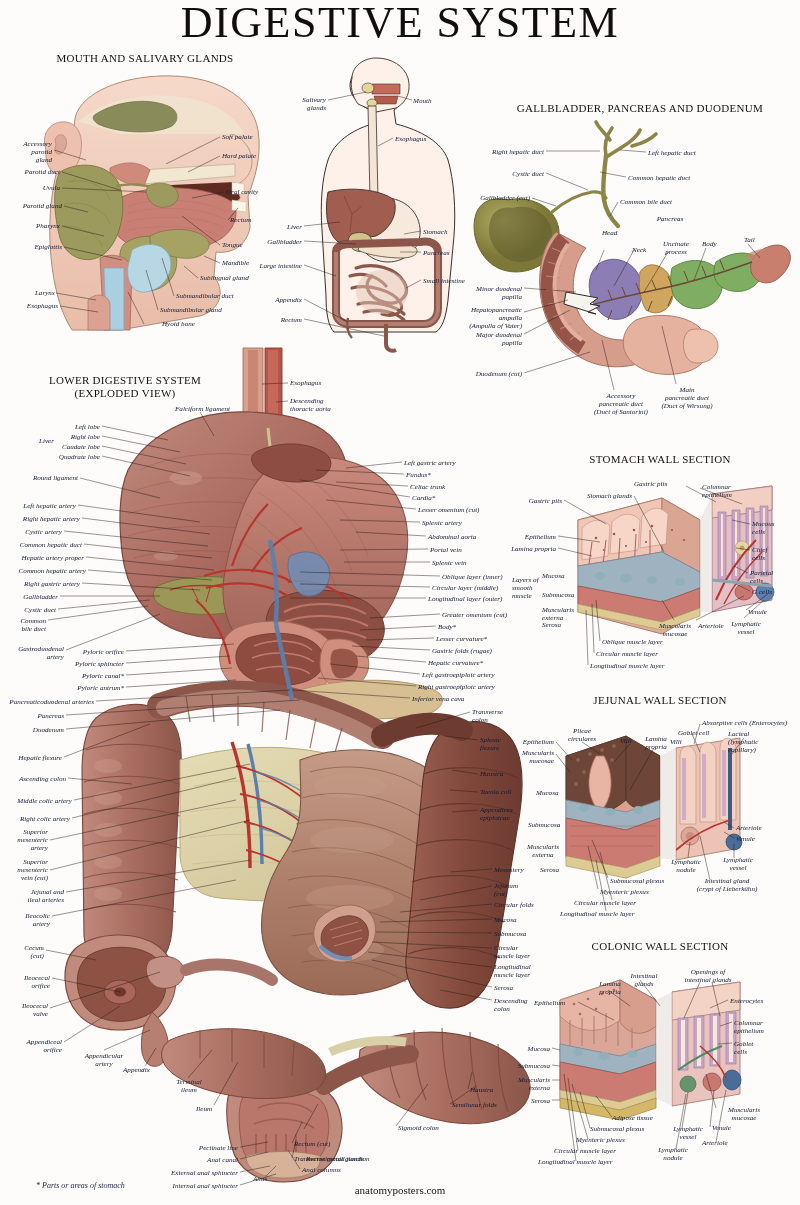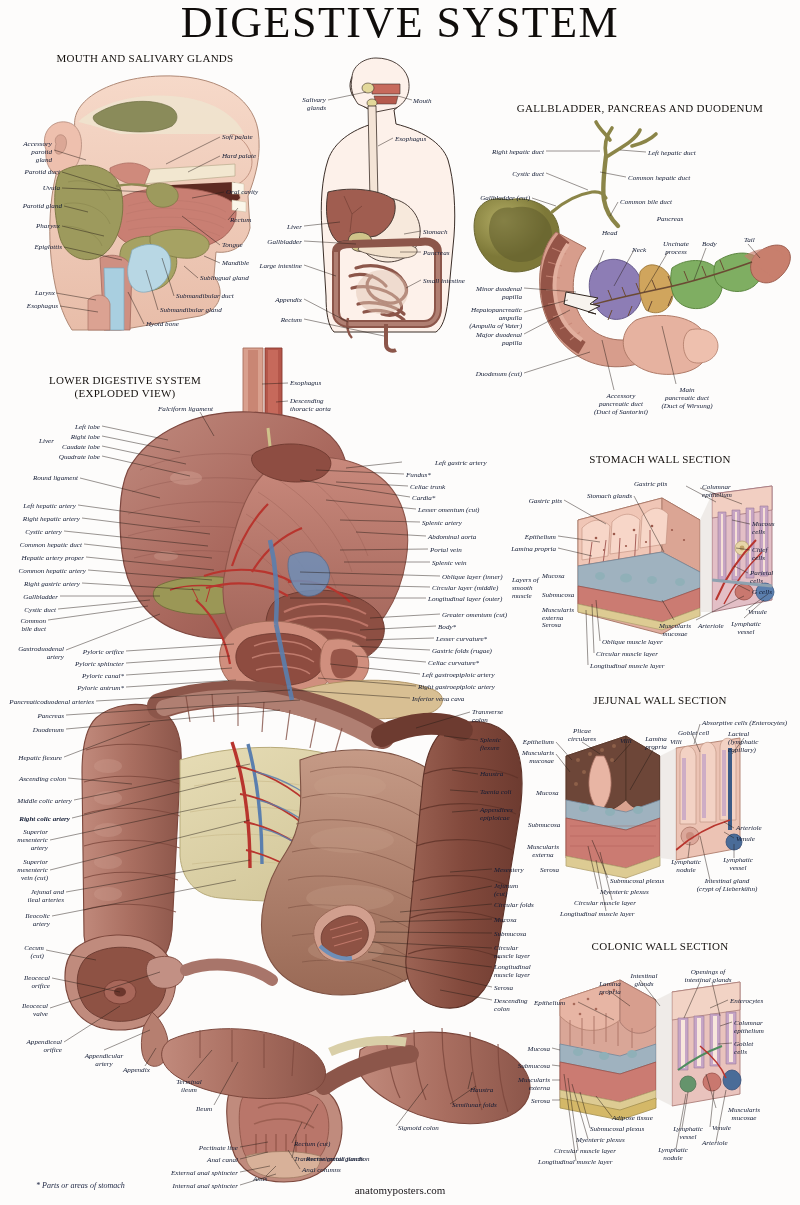--- a/index.html
+++ b/index.html
@@ -749,21 +749,21 @@
   <div class="lb r" style="left:0px;top:302px;width:58px;">Esophagus</div>
   <div class="lb" style="left:222px;top:133px;">Soft palate</div>
   <div class="lb" style="left:222px;top:152px;">Hard palate</div>
   <div class="lb" style="left:226px;top:188px;">Oral cavity</div>
   <div class="lb" style="left:230px;top:216px;">Rectum</div>
   <div class="lb" style="left:222px;top:241px;">Tongue</div>
   <div class="lb" style="left:222px;top:259px;">Mandible</div>
   <div class="lb" style="left:200px;top:274px;">Sublingual gland</div>
   <div class="lb" style="left:176px;top:292px;">Submandibular duct</div>
   <div class="lb" style="left:160px;top:306px;">Submandibular gland</div>
-  <div class="lb" style="left:146px;top:320px;">Hyoid bone</div>
+  <div class="lb" style="left:162px;top:320px;">Hyoid bone</div>
 
   <div class="lb r" style="left:282px;top:96px;width:44px;">Salivary
 glands</div>
   <div class="lb" style="left:413px;top:97px;">Mouth</div>
   <div class="lb" style="left:395px;top:135px;">Esophagus</div>
   <div class="lb r" style="left:258px;top:223px;width:44px;">Liver</div>
   <div class="lb" style="left:423px;top:228px;">Stomach</div>
   <div class="lb r" style="left:248px;top:238px;width:54px;">Gallbladder</div>
   <div class="lb" style="left:423px;top:249px;">Pancreas</div>
   <div class="lb r" style="left:240px;top:262px;width:62px;">Large intestine</div>
@@ -821,21 +821,21 @@
   <div class="lb r" style="left:62px;top:648px;width:62px;">Pyloric orifice</div>
   <div class="lb r" style="left:54px;top:660px;width:70px;">Pyloric sphincter</div>
   <div class="lb r" style="left:60px;top:672px;width:64px;">Pyloric canal*</div>
   <div class="lb r" style="left:58px;top:684px;width:66px;">Pyloric antrum*</div>
   <div class="lb r" style="left:0px;top:698px;width:94px;">Pancreaticoduodenal arteries</div>
   <div class="lb r" style="left:8px;top:712px;width:56px;">Pancreas</div>
   <div class="lb r" style="left:6px;top:726px;width:58px;">Duodenum</div>
   <div class="lb r" style="left:0px;top:754px;width:62px;">Hepatic flexure</div>
   <div class="lb r" style="left:0px;top:775px;width:66px;">Ascending colon</div>
   <div class="lb r" style="left:0px;top:797px;width:72px;">Middle colic artery</div>
-  <div class="lb r" style="left:0px;top:815px;width:70px;font-weight:bold;">Right colic artery</div>
+  <div class="lb r" style="left:0px;top:815px;width:70px;">Right colic artery</div>
   <div class="lb r" style="left:0px;top:828px;width:48px;">Superior
 mesenteric
 artery</div>
   <div class="lb r" style="left:0px;top:858px;width:48px;">Superior
 mesenteric
 vein (cut)</div>
   <div class="lb r" style="left:0px;top:888px;width:64px;">Jejunal and
 ileal arteries</div>
   <div class="lb r" style="left:0px;top:912px;width:50px;">Ileocolic
 artery</div>
@@ -847,45 +847,45 @@
 valve</div>
   <div class="lb r" style="left:0px;top:1038px;width:62px;">Appendiceal
 orifice</div>
   <div class="lb c" style="left:76px;top:1052px;width:56px;font-style:italic;">Appendicular
 artery</div>
   <div class="lb" style="left:123px;top:1066px;">Appendix</div>
   <div class="lb c" style="left:168px;top:1078px;width:42px;">Terminal
 ileum</div>
   <div class="lb" style="left:196px;top:1105px;">Ileum</div>
 
-  <div class="lb" style="left:158px;top:405px;">Falciform ligament</div>
+  <div class="lb" style="left:175px;top:405px;">Falciform ligament</div>
   <div class="lb" style="left:290px;top:379px;">Esophagus</div>
   <div class="lb" style="left:290px;top:397px;">Descending
 thoracic aorta</div>
 
-  <div class="lb" style="left:404px;top:459px;margin-left:31px;">Left gastric artery</div>
+  <div class="lb" style="left:404px;top:459px;">Left gastric artery</div>
   <div class="lb" style="left:406px;top:471px;">Fundus*</div>
   <div class="lb" style="left:410px;top:483px;">Celiac trunk</div>
   <div class="lb" style="left:412px;top:494px;">Cardia*</div>
   <div class="lb" style="left:418px;top:506px;">Lesser omentum (cut)</div>
   <div class="lb" style="left:422px;top:519px;">Splenic artery</div>
   <div class="lb" style="left:428px;top:533px;">Abdominal aorta</div>
   <div class="lb" style="left:430px;top:546px;">Portal vein</div>
   <div class="lb" style="left:432px;top:559px;">Splenic vein</div>
   <div class="lb" style="left:442px;top:573px;">Oblique layer (inner)</div>
   <div class="lb" style="left:432px;top:584px;">Circular layer (middle)</div>
   <div class="lb" style="left:428px;top:595px;">Longitudinal layer (outer)</div>
   <div class="lb" style="left:512px;top:576px;width:40px;">Layers of
 smooth
 muscle</div>
   <div class="lb" style="left:442px;top:611px;">Greater omentum (cut)</div>
   <div class="lb" style="left:438px;top:623px;">Body*</div>
   <div class="lb" style="left:436px;top:635px;">Lesser curvature*</div>
   <div class="lb" style="left:432px;top:647px;">Gastric folds (rugae)</div>
-  <div class="lb" style="left:428px;top:659px;">Celiac curvature*</div>
+  <div class="lb" style="left:428px;top:659px;">Hepatic curvature*</div>
   <div class="lb" style="left:422px;top:671px;">Left gastroepiploic artery</div>
   <div class="lb" style="left:418px;top:683px;">Right gastroepiploic artery</div>
   <div class="lb" style="left:412px;top:695px;">Inferior vena cava</div>
   <div class="lb" style="left:472px;top:708px;">Transverse
 colon</div>
   <div class="lb" style="left:480px;top:736px;">Splenic
 flexure</div>
   <div class="lb" style="left:480px;top:770px;">Haustra</div>
   <div class="lb" style="left:480px;top:788px;">Taenia coli</div>
   <div class="lb" style="left:480px;top:806px;">Appendices

